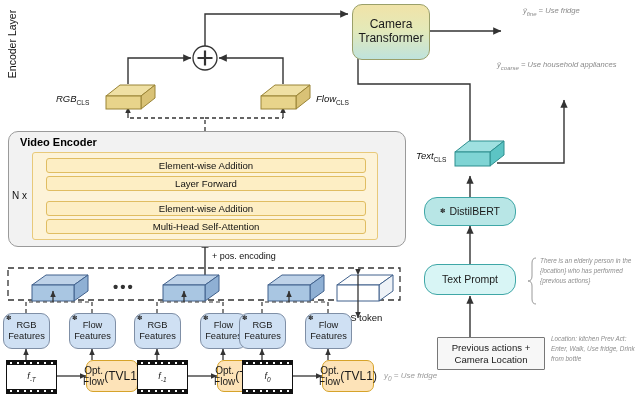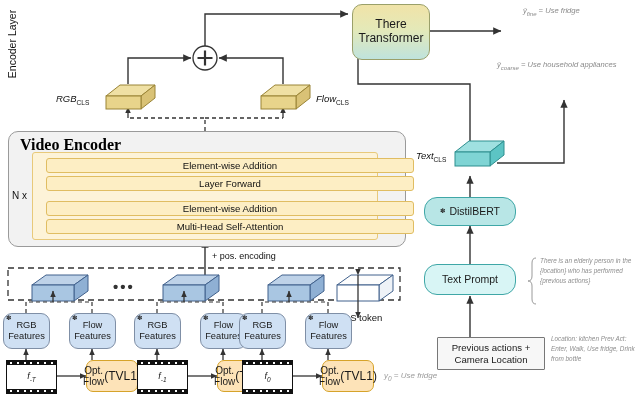--- a/index.html
+++ b/index.html
@@ -6,28 +6,28 @@
   body{width:640px;height:403px;position:relative;overflow:hidden;
        font-family:"Liberation Sans","DejaVu Sans",sans-serif;color:#1a1a1a;}
   #diagram{position:absolute;left:0;top:0;width:640px;height:403px;}
   .node{position:absolute;box-sizing:border-box;display:flex;align-items:center;
         justify-content:center;text-align:center;line-height:1.15;}
   .lbl{position:absolute;white-space:nowrap;}
 
   
   .enc-shell{left:8px;top:131px;width:398px;height:116px;border:1px solid #9a9a9a;
              border-radius:10px;background:#f2f2f2;}
-  .enc-title{left:20px;top:136px;font-size:16px;font-weight:bold;color:#000;font-family:Liberation Serif, serif;}
+  .enc-title{left:20px;top:136px;font-size:11px;font-weight:bold;color:#000;}
   .enc-inner{left:32px;top:152px;width:346px;height:88px;border:1px solid #e8c97a;
              background:#fdf3d8;border-radius:3px;}
   .enc-nx{left:12px;top:190px;font-size:10px;color:#111;}
   .enc-side{left:379px;top:152px;width:24px;height:88px;display:flex;align-items:center;
             justify-content:center;}
   .enc-side span{transform:rotate(-90deg);font-size:10.5px;white-space:nowrap;color:#111;}
-  .erow{position:absolute;left:46px;width:368px;height:15px;border:1px solid #e0bd62;
+  .erow{position:absolute;left:46px;width:320px;height:15px;border:1px solid #e0bd62;
         background:#fdeec4;border-radius:3px;font-size:9.6px;color:#111;}
 
   
   .rbox{border-radius:9px;border:1px solid #7f8fa6;background:#cfe0f3;font-size:9.3px;}
   .obox{border-radius:7px;border:1px solid #d6a32a;background:#fde3b8;font-size:10px;
         }
   .obox .sub{font-size:12px;margin-top:1px;}
   .tealbox{border-radius:13px;border:1px solid #3fa7a7;background:#b8e6e6;font-size:10.5px;}
   .tealbox.light{background:#d8f5f5;}
   .graybox{border:1px solid #777;background:#f7f7f7;font-size:9.6px;border-radius:1px;}
@@ -202,21 +202,21 @@
       <path d="M262,360 L262,349" marker-end="url(#ahs)"></path>
       <path d="M291,376 L322,376" marker-end="url(#ahs)"></path>
       <path d="M328,360 L328,349" marker-end="url(#ahs)"></path>
     </g>
 
     <path d="M536,258 Q532,258 532,263 L532,276 Q532,281 528,281 Q532,281 532,286 L532,299 Q532,304 536,304" stroke="#9a9a9a" fill="none" stroke-width="1"></path>
   </svg>
 
   <div class="node fusion">
     <div>
-      <div>There</div>
+      <div>Camera</div>
       <div>Transformer</div>
     </div>
   </div>
 
   <div class="lbl clf-cap" style="left:523px;top:6px;">
     <span>ŷ</span><sub style="font-size:6px">fine</sub>
     <span>= Use fridge</span>
   </div>
 
   <div class="lbl clf-cap" style="left:497px;top:60px;">

